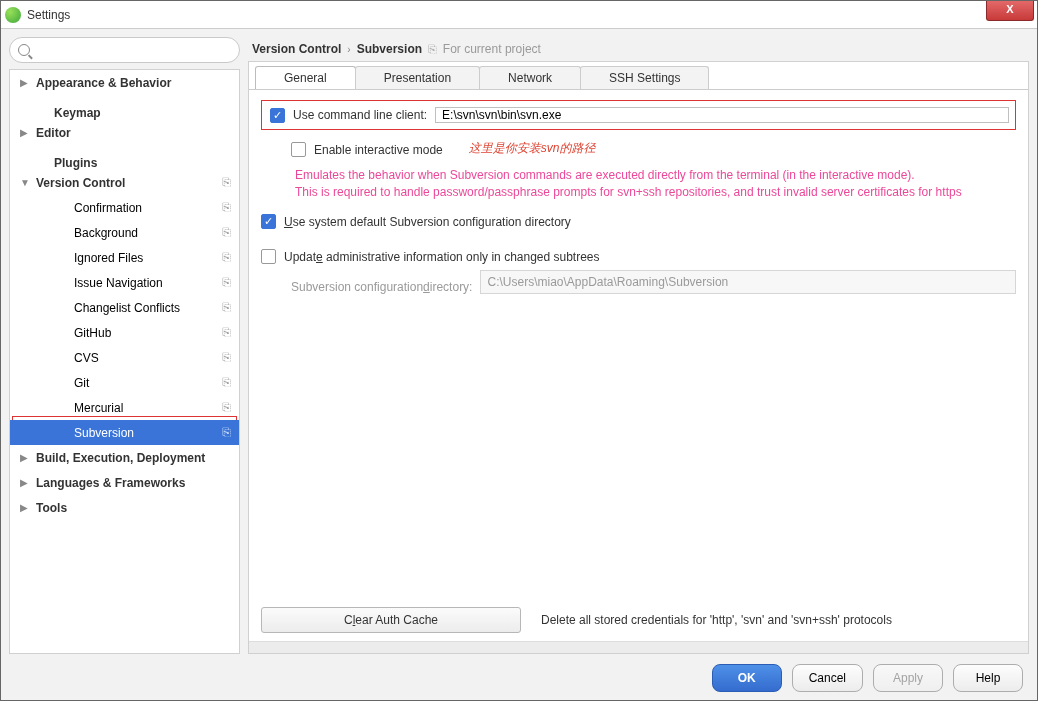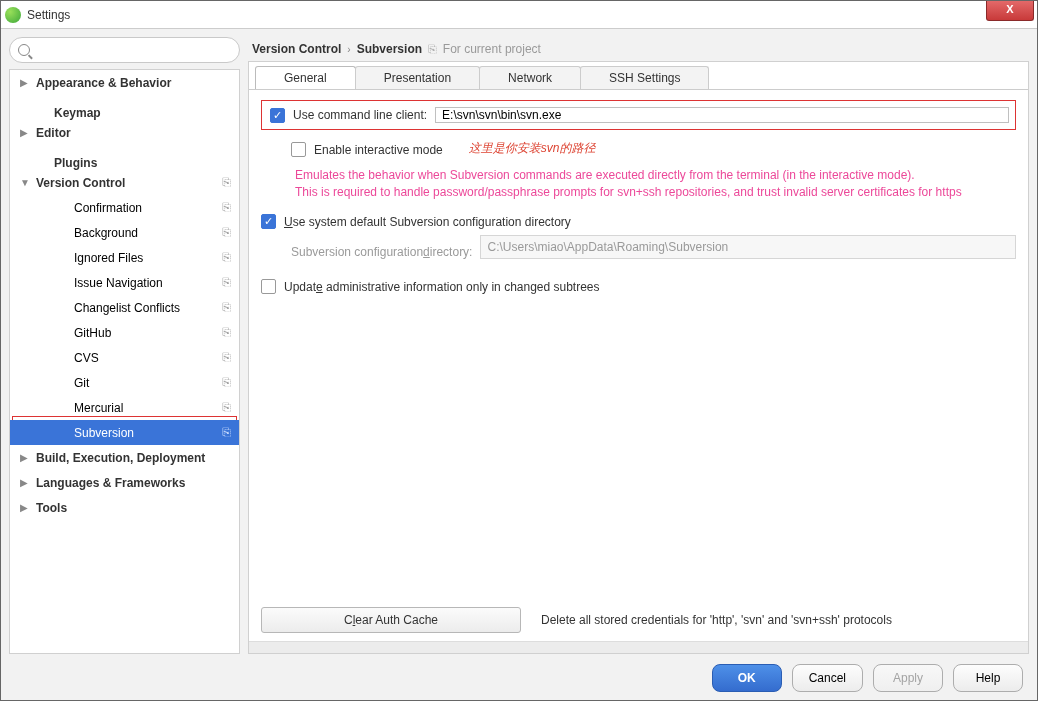--- a/index.html
+++ b/index.html
@@ -191,31 +191,31 @@
               <span class="red-note">这里是你安装svn的路径</span>
             </div>
             <div class="desc">
               <span>Emulates the behavior when Subversion commands are executed directly from the terminal (in the interactive mode).</span><br>
               <span>This is required to handle password/passphrase prompts for svn+ssh repositories, and trust invalid server certificates for https</span>
             </div>
             <div class="row">
               <span class="chk on">✓</span>
               <span><span class="u">U</span><span>se system default Subversion configuration directory</span></span>
             </div>
+            <div class="row" style="margin-top:14px">
+              <span class="chk"></span>
+              <span><span>Updat</span><span class="u">e</span><span> administrative information only in changed subtrees</span></span>
+            </div>
             <div class="row indent">
               <span class="dir-label">
                   <span>Subversion configuration </span>
                   <span class="u">d</span>
                   <span>irectory:</span>
                 </span>
               <input class="dir-field" disabled="" value="C:\Users\miao\AppData\Roaming\Subversion" style="">
-            </div>
-            <div class="row" style="margin-top:14px">
-              <span class="chk"></span>
-              <span><span>Updat</span><span class="u">e</span><span> administrative information only in changed subtrees</span></span>
             </div>
             <div class="clear-row">
               <span class="btn-flat btn-clear">
                   <span>C</span>
                   <span class="u">l</span>
                   <span>ear Auth Cache</span>
                 </span>
               <span>Delete all stored credentials for 'http', 'svn' and 'svn+ssh' protocols</span>
             </div>
           </div>

